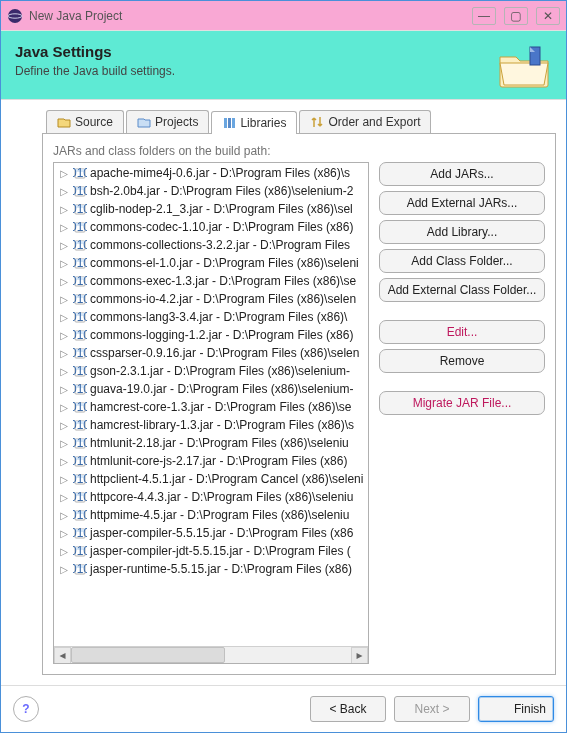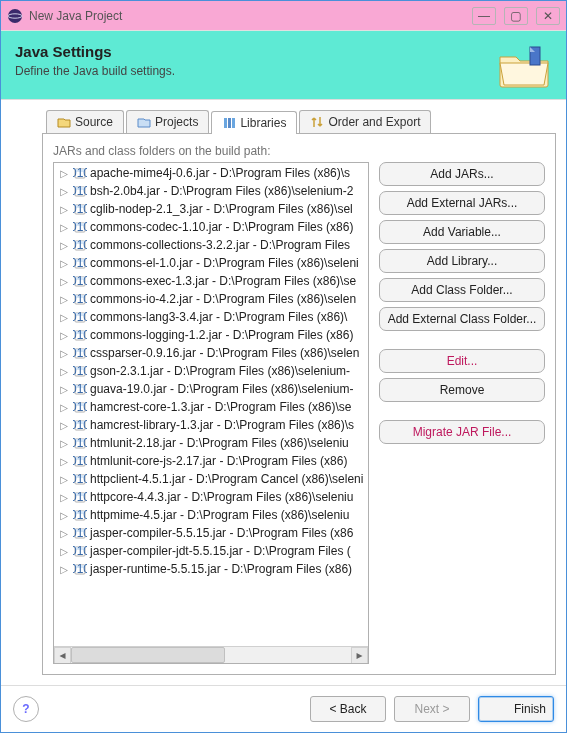--- a/index.html
+++ b/index.html
@@ -451,21 +451,20 @@
             <div class="track">
                 <div class="thumb"></div>
               </div>
             <div class="arrow">▸</div>
           </div>
         </div>
 
         <div class="sidebtns">
           <div class="btn">Add JARs...</div>
           <div class="btn">Add External JARs...</div>
-          <div class="btn">Add Variable...</div>
           <div class="btn">Add Library...</div>
           <div class="btn">Add Class Folder...</div>
           <div class="btn">Add External Class Folder...</div>
           <div class="spacer"></div>
           <div class="btn disabled">Edit...</div>
           <div class="btn">Remove</div>
           <div class="spacer"></div>
           <div class="btn disabled">Migrate JAR File...</div>
         </div>
       </div>

